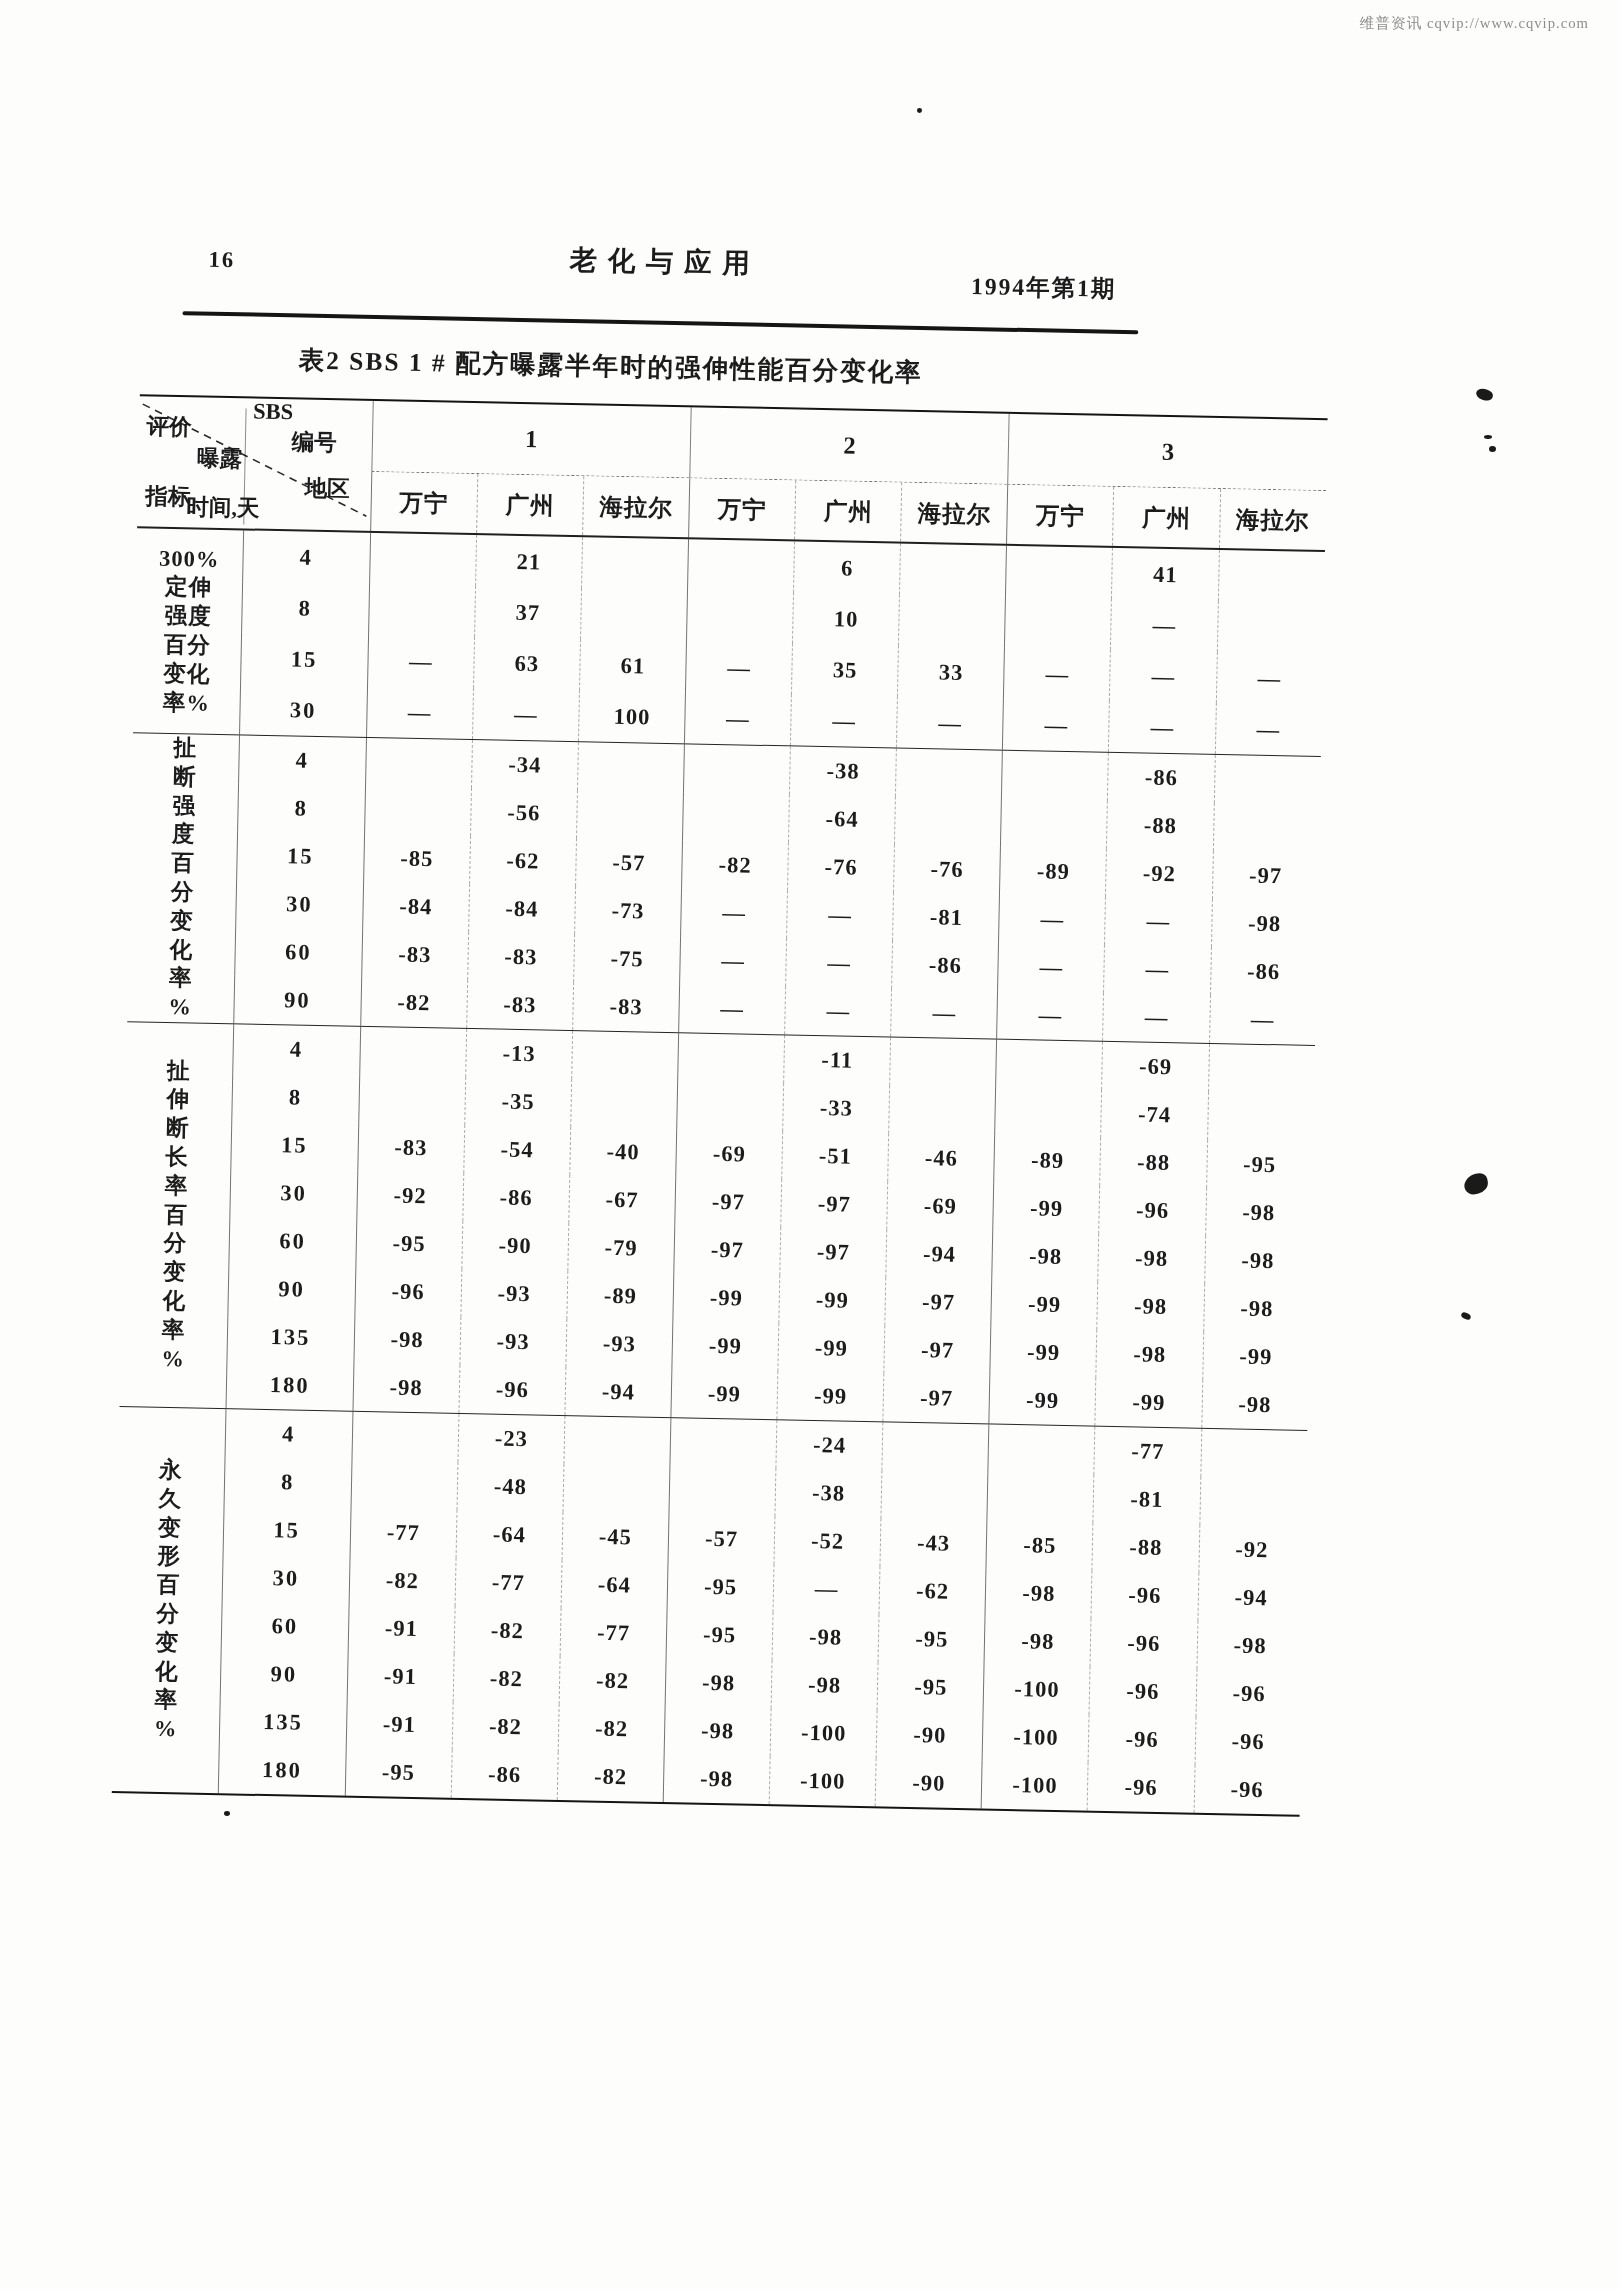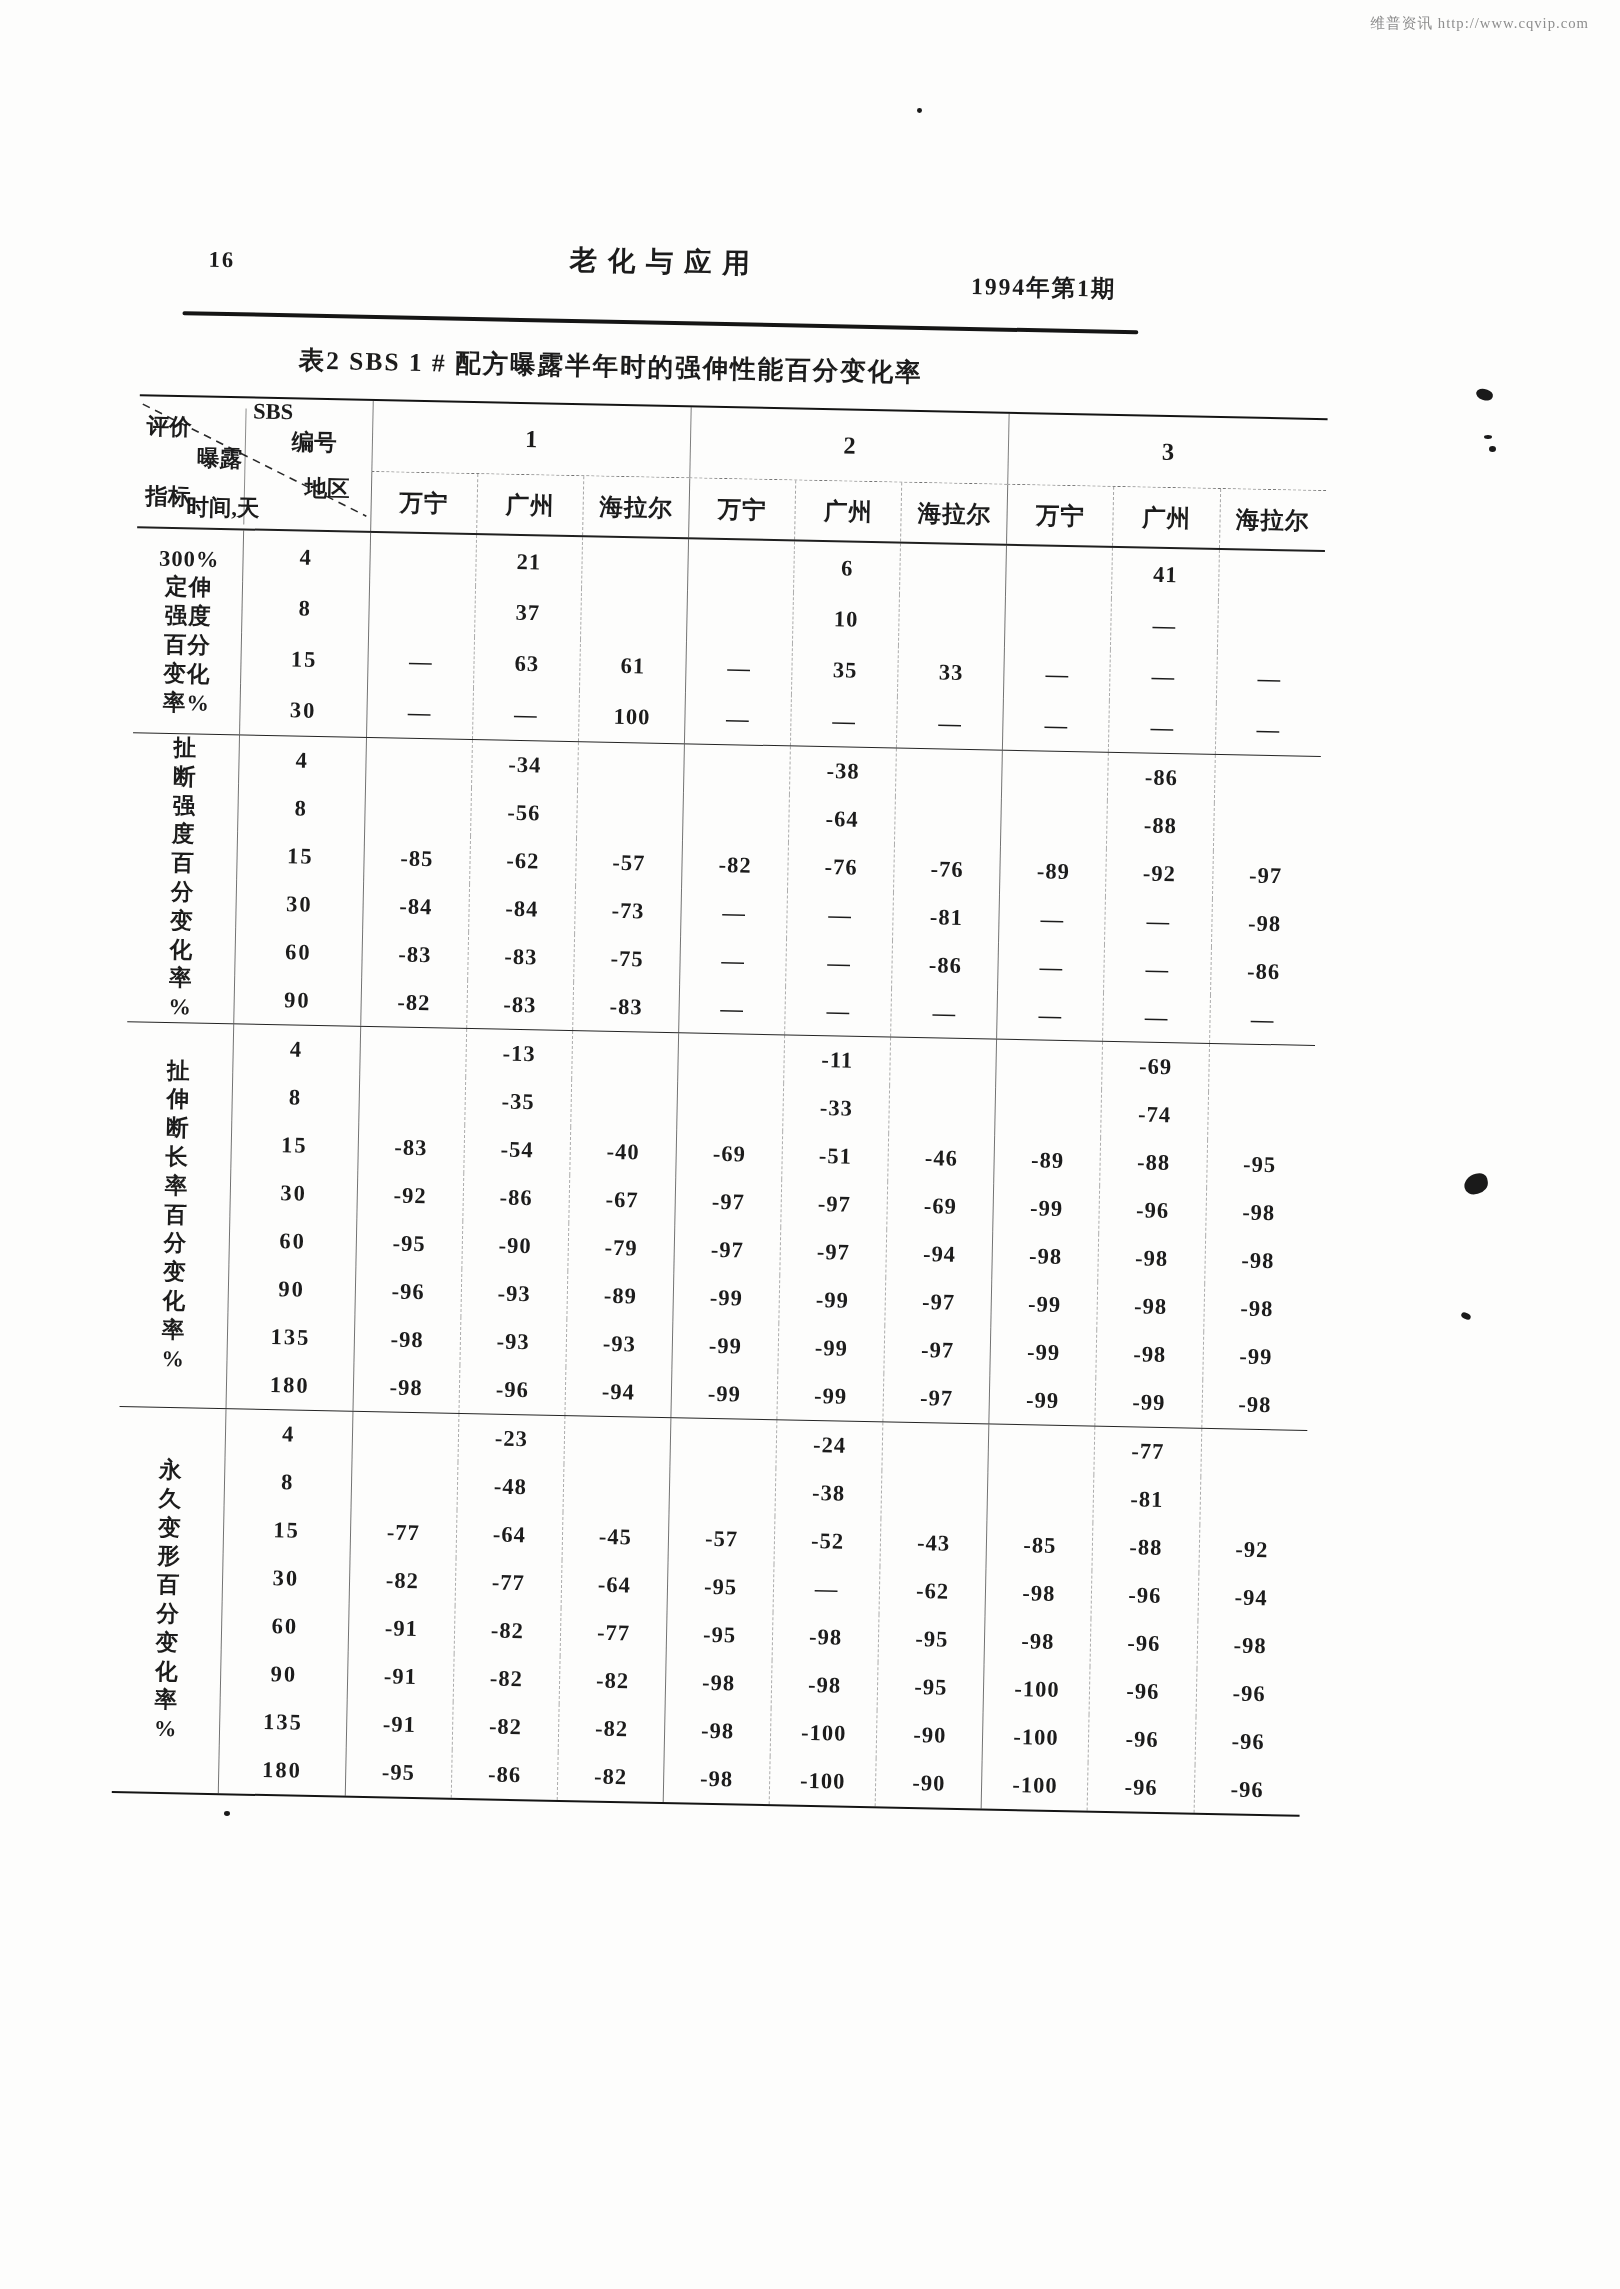--- a/index.html
+++ b/index.html
@@ -57,21 +57,21 @@
   .vs { border-left:1.5px solid rgba(0,0,0,.55); }
   .vd { border-left:1px dashed rgba(0,0,0,.32); }
 
   .speck { position:absolute; background:#1a1a1a; }
 </style>
 </head>
 <body>
 
 <div class="page">
 
-  <div class="watermark">维普资讯 http://www.cqvip.com</div>
+  <div class="watermark">维普资讯 cqvip://www.cqvip.com</div>
 
   <div class="scan">
     <div class="pagenum">16</div>
     <div class="journal">老化与应用</div>
     <div class="issue">1994年第1期</div>
     <div class="hrule"></div>
     <div class="ttitle">表2  SBS 1 # 配方曝露半年时的强伸性能百分变化率</div>
 
     <div class="dtable">
       <div class="thead">

